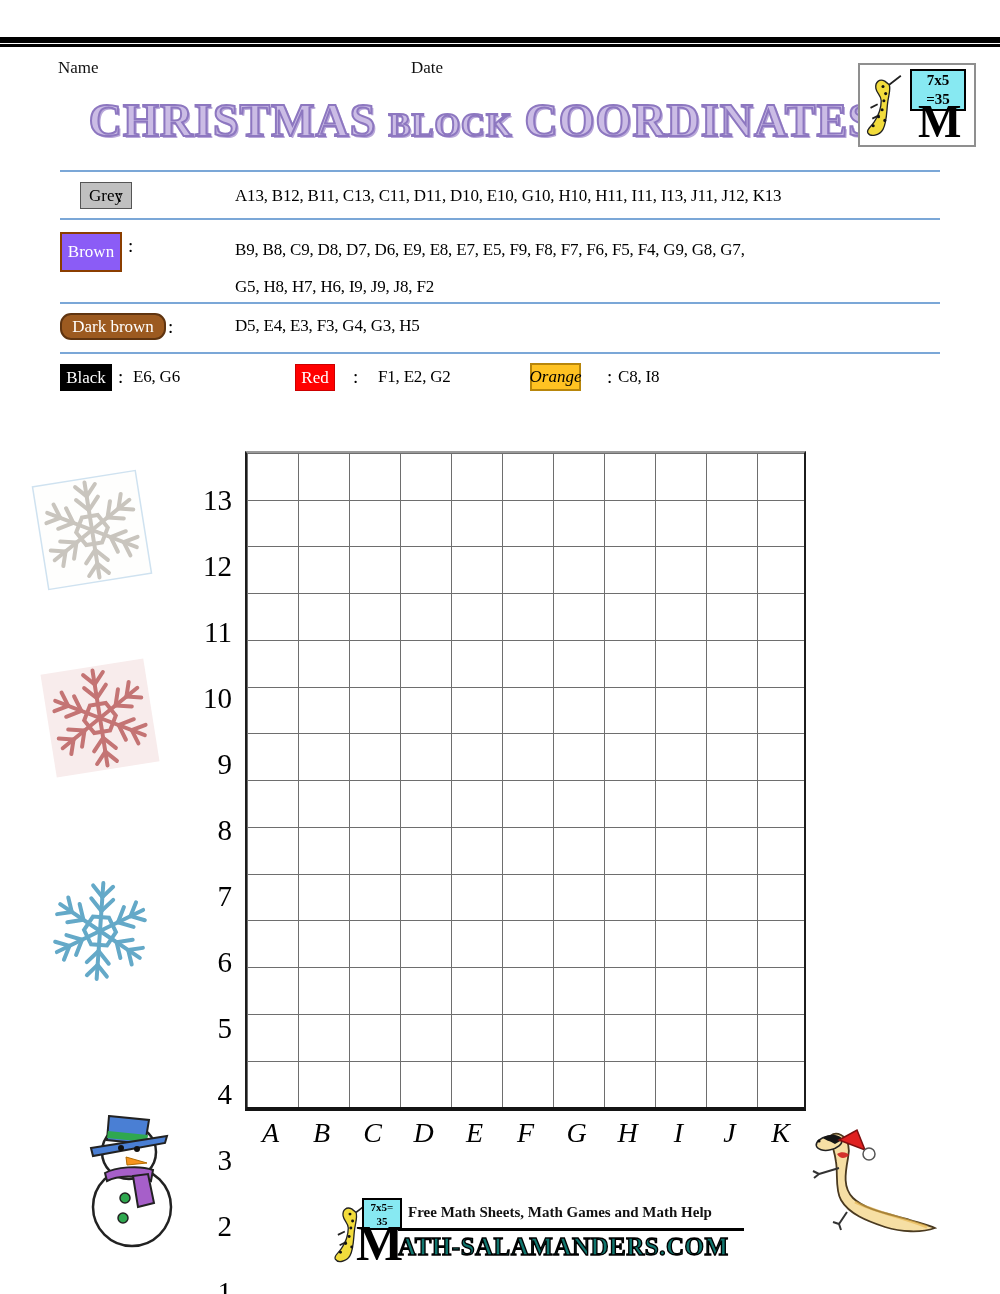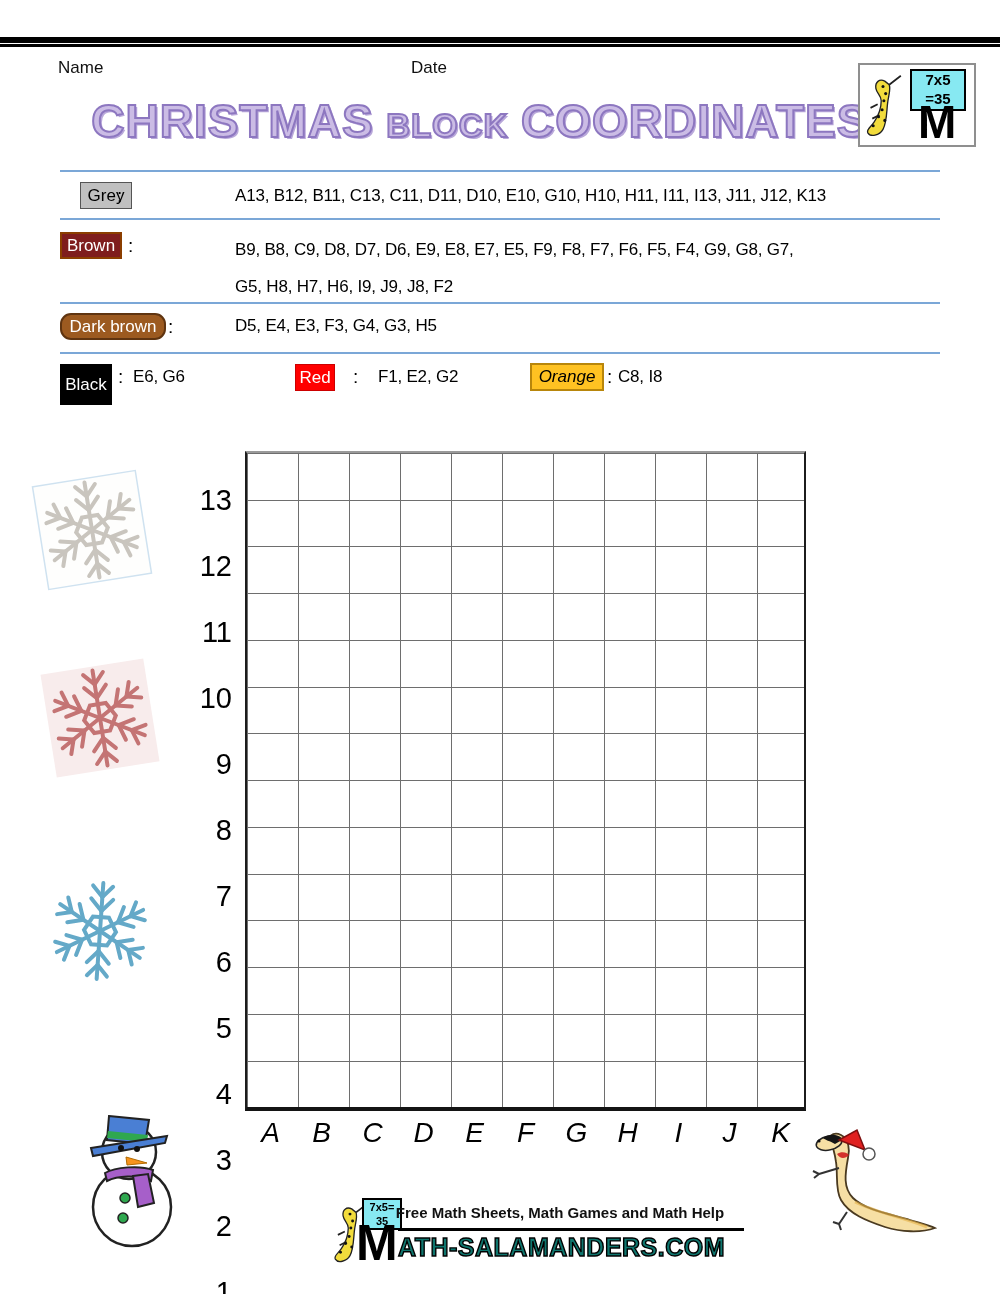--- a/index.html
+++ b/index.html
@@ -1,17 +1,17 @@
 <!DOCTYPE html>
 <html><head>
 <meta charset="utf-8">
 <style>
   html,body{margin:0;padding:0;background:#fff;}
   .page{position:relative;width:1000px;height:1294px;background:#ffffff;overflow:hidden;
-        font-family:Liberation Sans, sans-serif;color:#000;}
+        font-family:Liberation Serif, serif;color:#000;}
   .abs{position:absolute;}
   .top-bar{left:0;top:37px;width:1000px;height:10px;
            background:linear-gradient(to bottom,#000 0 6px,#fff 6px 7px,#000 7px 10px);}
   .hdr-label{font-size:17px;color:#111;}
   
   .title{left:0;top:94px;width:1000px;text-align:center;white-space:nowrap;font-weight:bold;
          color:#cbbce5;-webkit-text-stroke:2px #8d77c0;text-shadow:2px 2px 0 #b9a8da;}
   .title .big{font-size:46px;letter-spacing:1px;}
   .title .small{font-size:33px;margin:0 8px;letter-spacing:1px;}
   
@@ -110,40 +110,40 @@
 
   <div class="abs sep" style="top: 170px; background-color: rgb(123, 167, 215);"></div>
   <div class="abs sep" style="top: 218px; background-color: rgb(123, 167, 215);"></div>
   <div class="abs sep" style="top: 302px; background-color: rgb(123, 167, 215);"></div>
   <div class="abs sep" style="top: 352px; background-color: rgb(123, 167, 215);"></div>
 
   <div class="abs swatch" style="left: 60px; top: 182px; width: 52px; height: 27px; border-width: 1px; background-color: rgb(192, 192, 192); color: rgb(0, 0, 0); border-color: rgb(85, 85, 85); margin-left: 20px;">Grey</div>
   <div class="abs colon" style="left:117px;top:185px">:</div>
   <div class="abs coords" style="left:235px;top:186px">A13, B12, B11, C13, C11, D11, D10, E10, G10,  H10, H11, I11, I13, J11, J12, K13</div>
 
-  <div class="abs swatch" style="left: 60px; top: 232px; width: 62px; height: 27px; border-width: 2px; background-color: #7f1d1d; color: rgb(255, 255, 255); border-color: rgb(139, 62, 0);">Brown</div>
+  <div class="abs swatch" style="left: 60px; top: 232px; width: 62px; height: 40px; border-width: 2px; background-color: #8b5cf6; color: rgb(255, 255, 255); border-color: rgb(139, 62, 0);">Brown</div>
   <div class="abs colon" style="left:128px;top:235px">:</div>
   <div class="abs coords coords2" style="left:235px;top:231px">
     <div>B9, B8, C9, D8, D7, D6, E9, E8, E7, E5, F9, F8, F7, F6, F5, F4, G9, G8, G7,</div>
     <div>G5, H8, H7, H6, I9, J9, J8, F2</div>
   </div>
 
   <div class="abs swatch" style="left: 60px; top: 313px; width: 106px; height: 27px; border-width: 2px; background-color: rgb(156, 90, 32); color: rgb(255, 255, 255); border-color: rgb(95, 52, 16); border-radius: 11px;">Dark brown</div>
   <div class="abs colon" style="left:168px;top:316px">:</div>
   <div class="abs coords" style="left:235px;top:316px">D5, E4, E3, F3, G4, G3, H5</div>
 
-  <div class="abs swatch" style="left: 60px; top: 364px; width: 52px; height: 41px; border-width: 1px; background-color: rgb(0, 0, 0); color: rgb(255, 255, 255); border-color: rgb(0, 0, 0);">Black</div>
+  <div class="abs swatch" style="left: 60px; top: 364px; width: 52px; height: 27px; border-width: 1px; background-color: rgb(0, 0, 0); color: rgb(255, 255, 255); border-color: rgb(0, 0, 0);">Black</div>
   <div class="abs colon" style="left:118px;top:366px">:</div>
   <div class="abs coords" style="left:133px;top:367px">E6, G6</div>
 
   <div class="abs swatch" style="left: 295px; top: 364px; width: 40px; height: 27px; border-width: 1px; background-color: rgb(255, 0, 0); color: rgb(255, 255, 255); border-color: rgb(204, 0, 0);">Red</div>
   <div class="abs colon" style="left:353px;top:366px">:</div>
   <div class="abs coords" style="left:378px;top:367px">F1, E2, G2</div>
 
-  <div class="abs swatch" style="left: 530px; top: 363px; width: 74px; height: 28px; border-width: 2px; font-style: italic; background-color: rgb(255, 194, 34); color: rgb(0, 0, 0); border-color: rgb(184, 134, 11);">Orange</div>
+  <div class="abs swatch" style="left: 530px; top: 363px; width: 51px; height: 28px; border-width: 2px; font-style: italic; background-color: rgb(255, 194, 34); color: rgb(0, 0, 0); border-color: rgb(184, 134, 11);">Orange</div>
   <div class="abs colon" style="left:607px;top:366px">:</div>
   <div class="abs coords" style="left:618px;top:367px">C8, I8</div>
 
   <svg class="abs" style="left:24px;top:462px" width="136" height="136" viewBox="0 0 136 136">
     <g transform="rotate(-9 68 68)">
       <rect x="16" y="16" width="104" height="104" fill="#fefefd" stroke="#cfe2f0" stroke-width="1.5"></rect>
       <use href="#flake" x="8" y="8" width="120" height="120" stroke="#c9c5be"></use>
     </g>
   </svg>
   <svg class="abs" style="left:30px;top:648px" width="140" height="140" viewBox="0 0 140 140">

